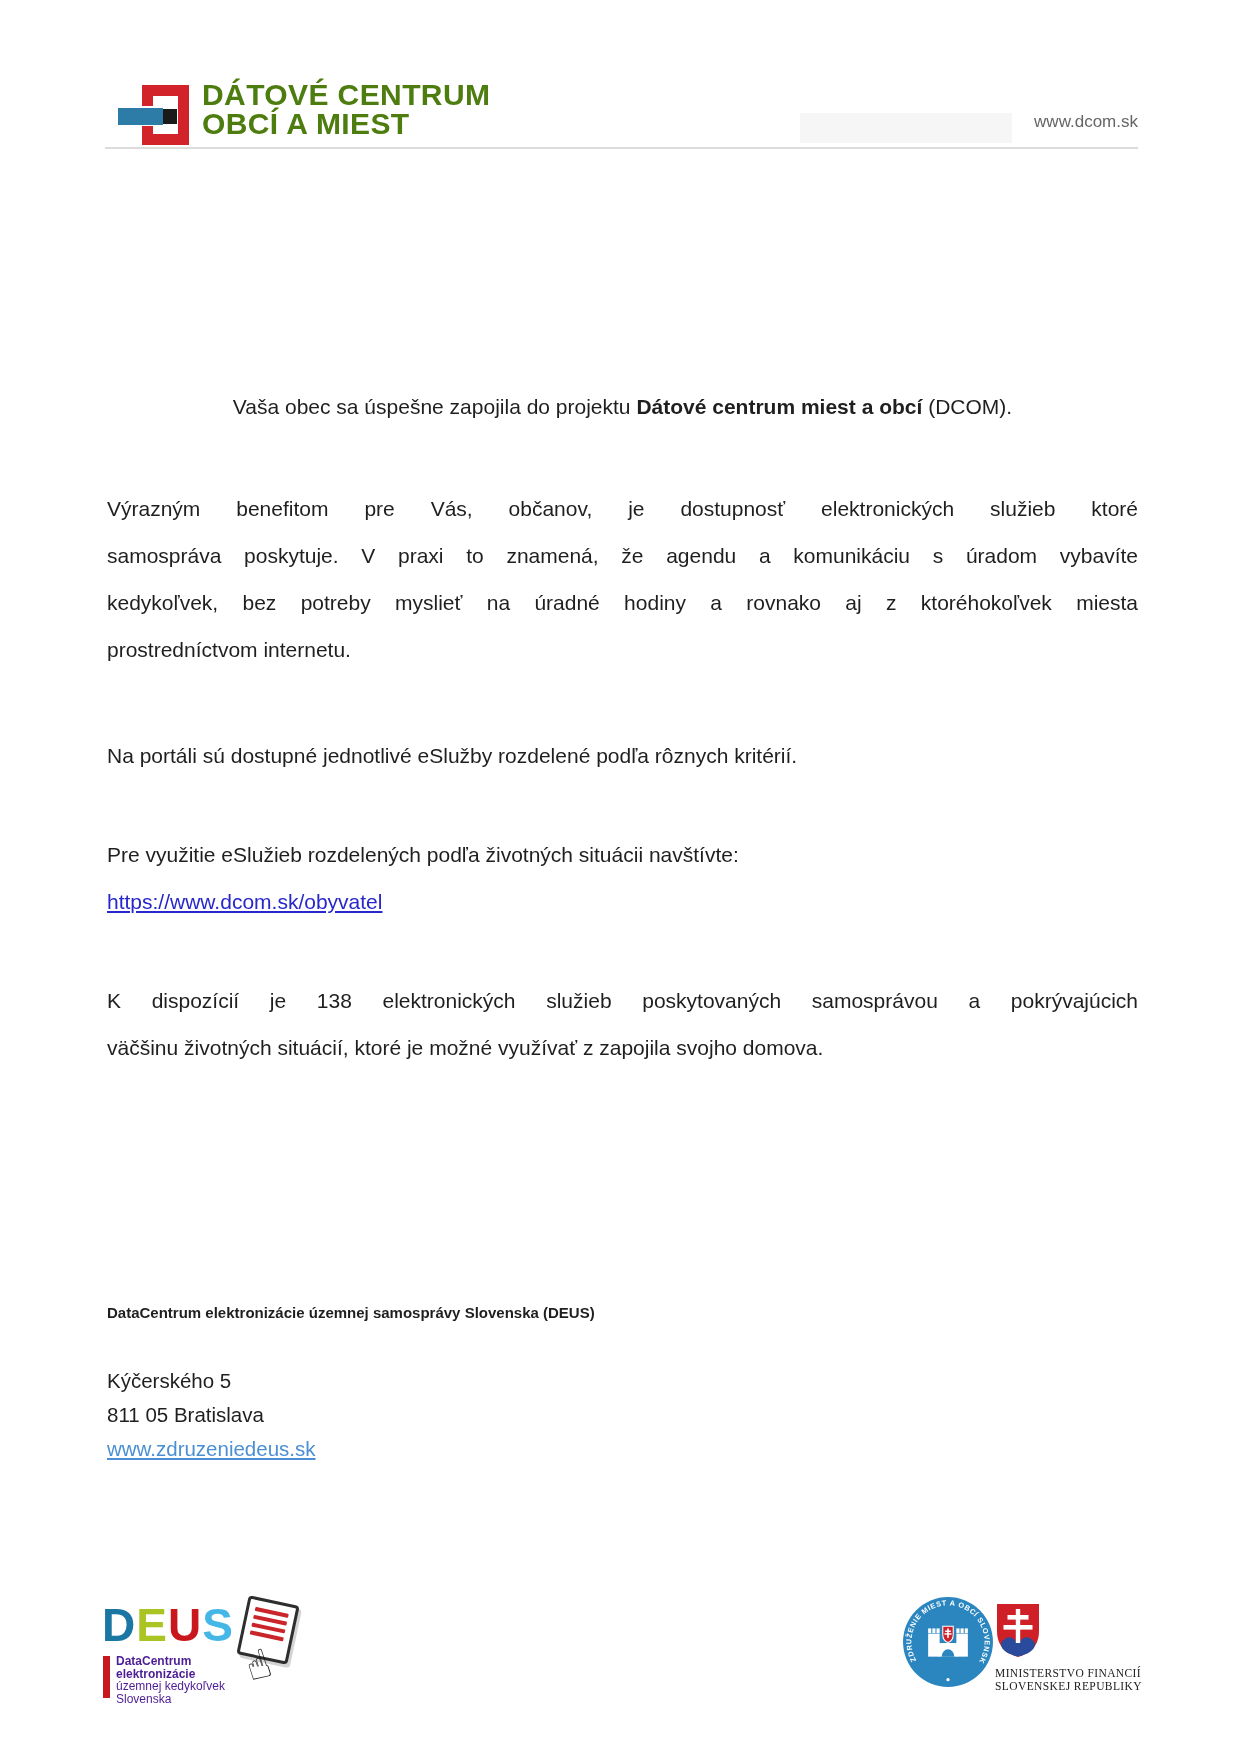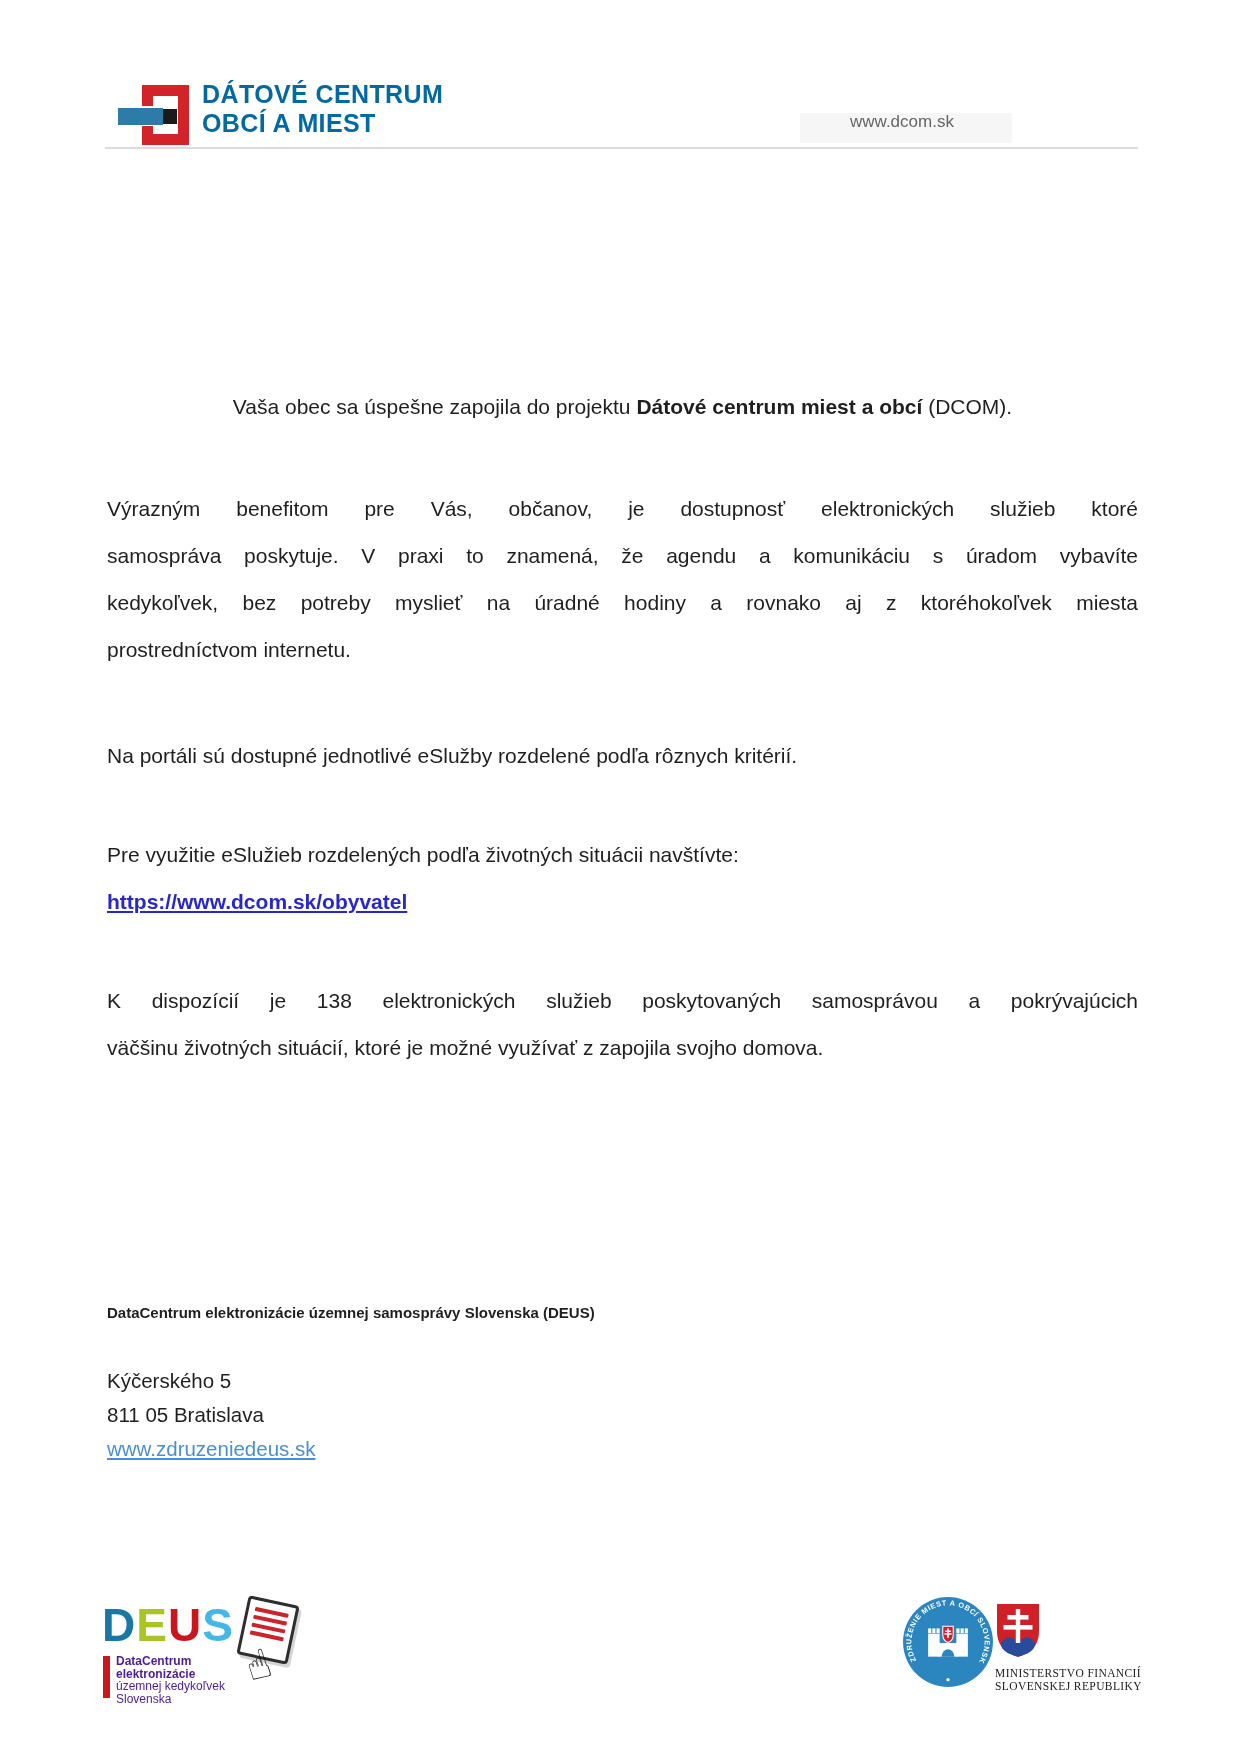--- a/index.html
+++ b/index.html
@@ -6,34 +6,34 @@
   .page{position:relative;width:1240px;height:1754px;background:#ffffff;margin:0 auto;overflow:hidden;
         font-family:"Liberation Sans","DejaVu Sans",sans-serif;color:#1f1f1f;}
 
   
   .logo-mark{position:absolute;left:105px;top:80px;width:92px;height:66px;}
   .lm-frame{position:absolute;left:37px;top:5px;width:47px;height:60px;box-sizing:border-box;
             border:11px solid #d2232a;background:#ffffff;}
   .lm-slot{position:absolute;left:36px;top:26px;width:13px;height:20px;background:#ffffff;}
   .lm-bar{position:absolute;left:13px;top:28px;width:45px;height:17px;background:#2d7ca8;}
   .lm-dot{position:absolute;left:58px;top:29px;width:14px;height:15px;background:#1a1a1a;}
-  .logo-text{position:absolute;left:202px;top:80px;font-size:25px;line-height:29px;font-weight:600;
-             color:#0369a1;letter-spacing:.4px;}
+  .logo-text{position:absolute;left:202px;top:80px;font-size:30px;line-height:29px;font-weight:600;
+             color:#4d7c0f;letter-spacing:.4px;}
   .redacted{position:absolute;left:800px;top:113px;width:212px;height:30px;background:#f6f6f6;}
-  .site{position:absolute;left:850px;top:112px;width:288px;text-align:left;font-size:17px;color:#666666;}
+  .site{position:absolute;left:850px;top:112px;width:288px;text-align:right;font-size:17px;color:#666666;}
   .rule{position:absolute;left:105px;top:147px;width:1033px;height:2px;background:#dcdcdc;}
 
   
   .blk{position:absolute;left:107px;width:1031px;font-size:21px;line-height:30px;}
   .jl{height:47px;overflow:hidden;text-align:justify;line-height:47px;}
   .jl::after{content:"";display:inline-block;width:100%;height:0;}
   .jl.last{text-align:left;}
   .center{text-align:left;}
   b,.bold{font-weight:bold;}
-  a.link{color:#2727cb;text-decoration:underline;cursor:pointer;font-weight:bold;}
+  a.link{color:#2727cb;text-decoration:underline;cursor:pointer;}
   a.link-lt{color:#4a8fd4;text-decoration:underline;cursor:pointer;}
   .addr{line-height:34px;}
 
   
   .deus{position:absolute;left:100px;top:1598px;width:215px;height:118px;}
   .deus-word{position:absolute;left:2px;top:4px;font-size:46px;font-weight:bold;letter-spacing:1px;line-height:46px;}
   .deus-rbar{position:absolute;left:3px;top:58px;width:7px;height:42px;background:#c9171e;}
   .deus-tag{position:absolute;left:16px;top:57px;font-size:12px;line-height:12.5px;color:#4c1d95;}
   .deus-doc{position:absolute;left:142px;top:2px;width:46px;height:54px;background:#ffffff;
             border:3px solid #2e2e2e;border-radius:4px;transform:rotate(12deg);

